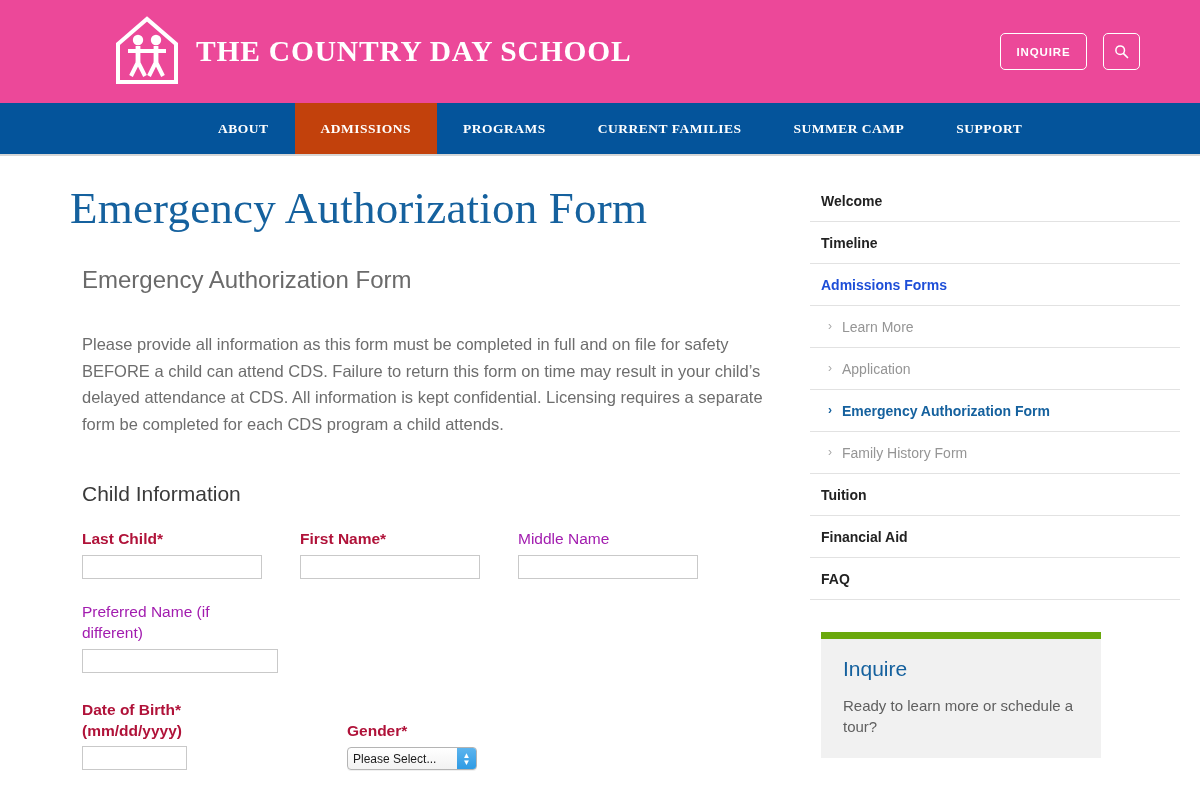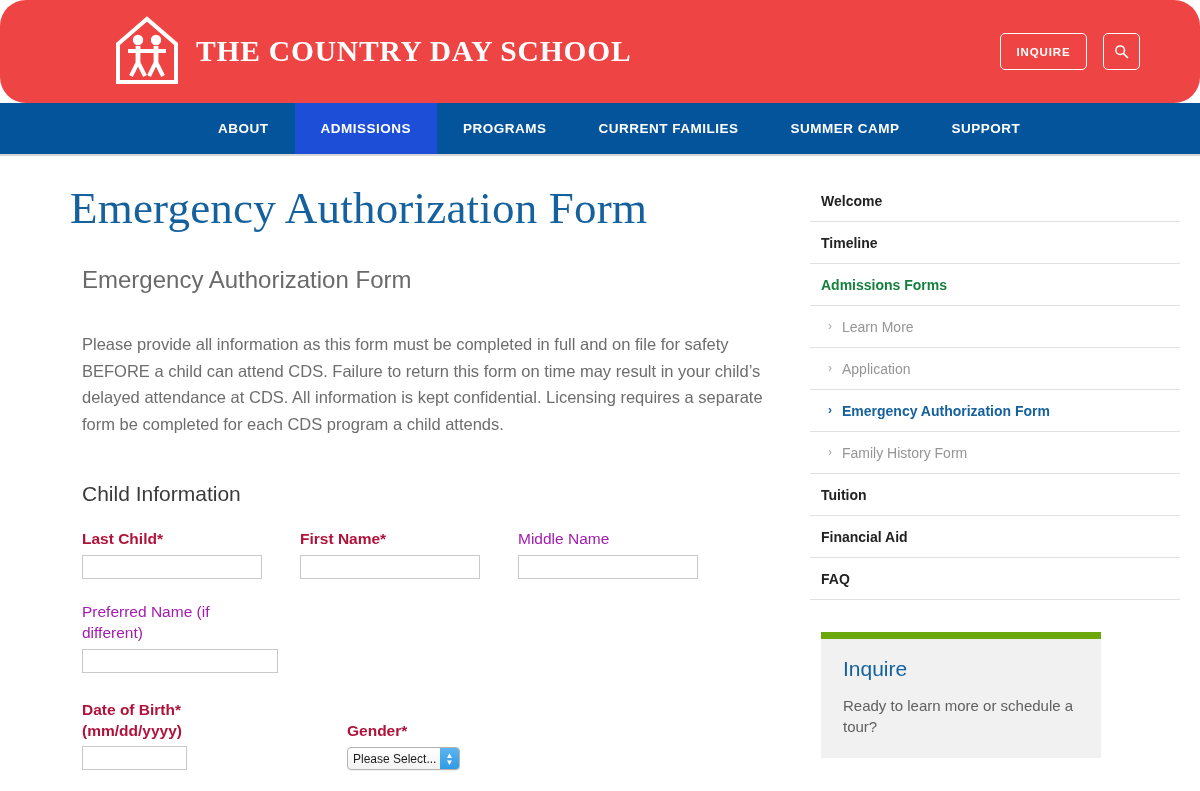--- a/index.html
+++ b/index.html
@@ -7,23 +7,22 @@
     margin: 0; padding: 0;
     width: 1200px; height: 791px;
     background: #ffffff;
     font-family: "Liberation Sans", sans-serif;
     overflow: hidden;
   }
 
   
   .site-header {
     height: 103px;
-    background: #ef4444;
+    background: #ec4899;
     position: relative;
-    border-radius: 26px;
   }
   .header-inner {
     width: 1200px; height: 103px;
     position: relative;
   }
   .brand {
     position: absolute;
     left: 114px; top: 14px;
     display: flex; align-items: center;
     height: 74px;
@@ -77,22 +76,23 @@
   .nav-item {
     display: flex; align-items: center;
     padding: 16px 26px;
     color: #ffffff;
     font-size: 13.5px;
     font-weight: bold;
     letter-spacing: 0.5px;
     white-space: nowrap;
     cursor: pointer;
     text-decoration: none;
-  }
-  .nav-item.active { background: #1d4ed8; }
+    font-family: Liberation Serif, serif;
+  }
+  .nav-item.active { background: #c2410c; }
 
   
   .page {
     display: flex;
     width: 1200px;
     padding-top: 24px;
   }
   .content-col {
     width: 810px;
     padding-left: 70px;
@@ -161,21 +161,21 @@
     background: #ffffff;
     display: block;
     font-family: "Liberation Sans", sans-serif;
     font-size: 13px;
     padding: 0 4px;
   }
   .text-input.wide { width: 196px; }
   .text-input.narrow { width: 105px; }
 
   .mac-select {
-    width: 113px; height: 23px;
+    width: 130px; height: 23px;
     border: 1px solid #b4b4b4;
     border-radius: 4px;
     background: linear-gradient(#ffffff, #f2f2f2);
     display: flex; align-items: center;
     font-size: 12px;
     color: #1a1a1a;
     padding-left: 5px;
     position: relative;
     cursor: pointer;
     box-shadow: 0 1px 0 rgba(0,0,0,0.06);
@@ -197,21 +197,21 @@
   }
   .side-link {
     display: block;
     padding: 13px 0 12px 11px;
     font-size: 14px;
     font-weight: bold;
     color: #222222;
     text-decoration: none;
     cursor: pointer;
   }
-  .side-link.active { color: #15803d; }
+  .side-link.active { color: #1d4ed8; }
   .side-link.sub {
     padding-left: 32px;
     font-weight: normal;
     color: #959595;
     position: relative;
   }
   .side-link.sub.active { color: #15619e; font-weight: bold; }
   .side-link.sub .chev {
     position: absolute; left: 18px; top: 13px;
     font-size: 12px; color: #a8a8a8;

